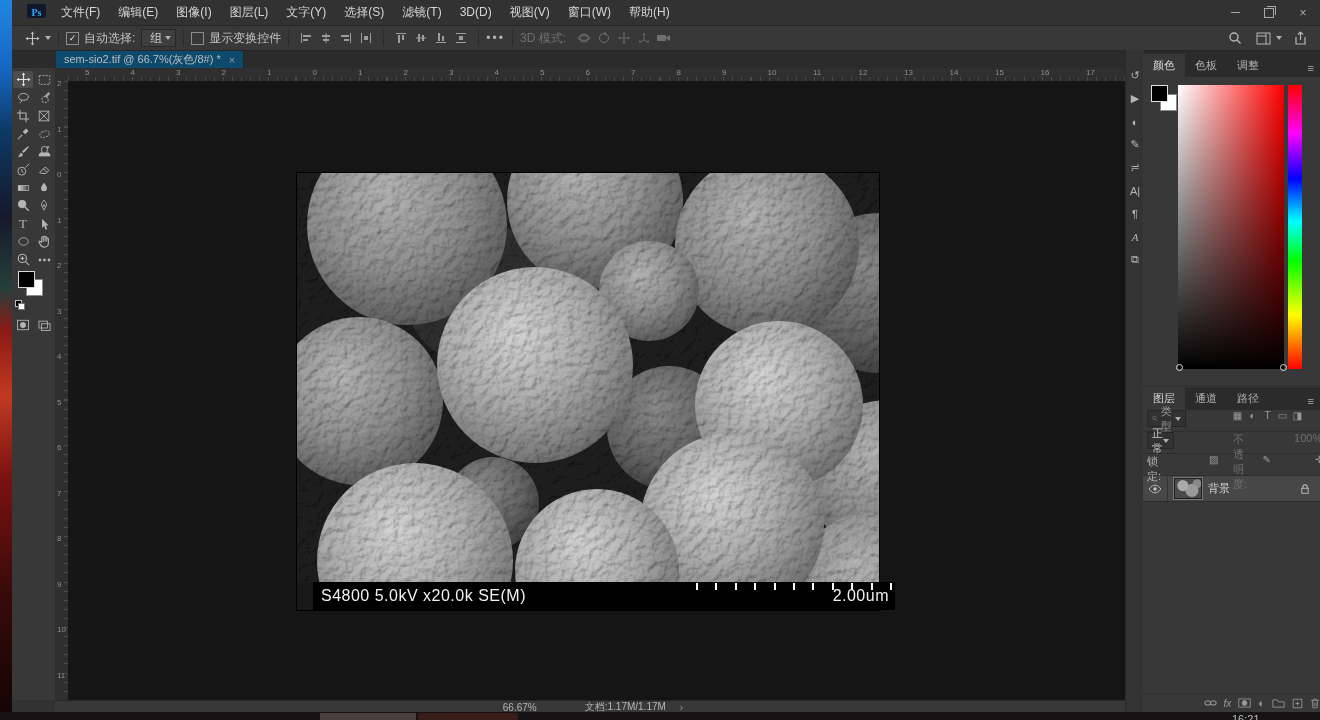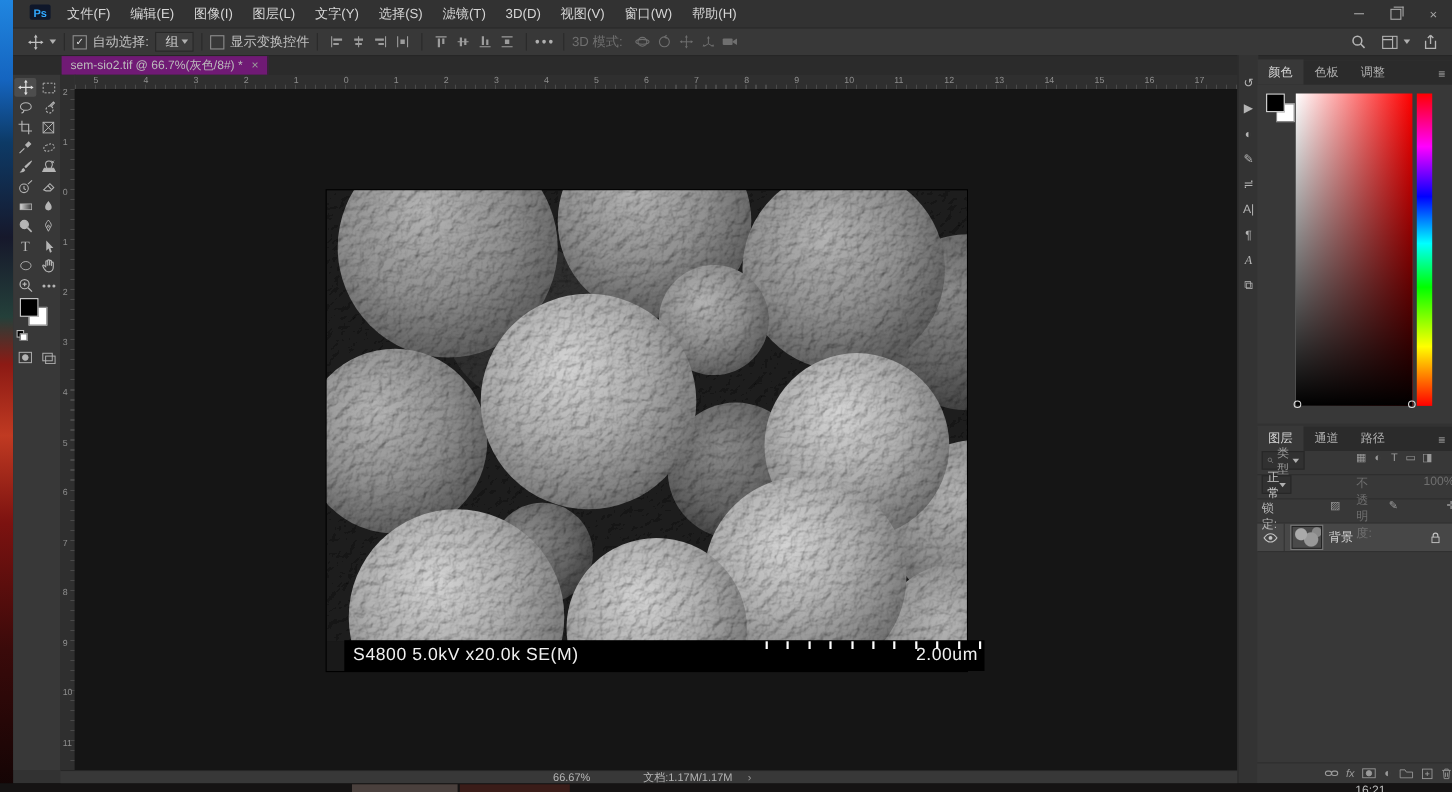--- a/index.html
+++ b/index.html
@@ -10,21 +10,21 @@
   .wallpaper{left:0;top:0;width:12px;height:720px;
     background:linear-gradient(180deg,#2086e0 0%,#1565c0 10%,#0d3a66 18%,#16182b 30%,#24403a 40%,#8c1a14 46%,#c03a22 55%,#7c1210 66%,#3a0a0a 82%,#120404 100%);}
   .taskbar{left:0;top:712px;width:1320px;height:8px;background:#151313;overflow:hidden;}
   .task-seg1{left:320px;top:1px;width:96px;height:7px;background:#4a403d;}
   .task-seg2{left:418px;top:1px;width:100px;height:7px;background:#3a1c18;}
   .task-clock{left:1232px;top:0px;height:8px;overflow:hidden;color:#bdbdbd;font-size:11px;line-height:14px;}
   
   .ps-window{left:12px;top:0;width:1308px;height:712px;background:#323232;}
   .menubar{left:12px;top:0;width:1308px;height:25px;background:#323232;border-bottom:1px solid #262626;}
   .ps-logo{left:15px;top:4px;width:19px;height:14px;background:#0f172a;color:#31a8ff;font-size:10px;font-weight:bold;
-           text-align:center;line-height:17px;border-radius:2px;}
+           text-align:center;line-height:17px;border-radius:2px;font-family:Liberation Serif, serif;}
   #menu-items{left:40px;top:0;height:25px;display:flex;align-items:flex-end;}
   .menu-item{padding:0 9px;font-size:12px;color:#d6d6d6;line-height:25px;cursor:default;}
   .win-controls{right:0;left:auto;top:0;height:25px;display:flex;}
   .win-btn{width:34px;height:25px;display:flex;align-items:center;justify-content:center;color:#a8a8a8;font-size:12px;}
   .win-min-glyph{width:9px;height:1px;background:#a8a8a8;}
   .win-rest-glyph{width:8px;height:8px;border:1px solid #a8a8a8;position:relative;}
   .win-rest-glyph:before{content:"";position:absolute;left:2px;top:-3px;width:8px;height:8px;border-top:1px solid #a8a8a8;border-right:1px solid #a8a8a8;}
   
   .optionsbar{left:12px;top:26px;width:1308px;height:24px;background:#383838;border-bottom:1px solid #262626;
               display:flex;align-items:center;font-size:12px;color:#c2c2c2;}
@@ -33,21 +33,21 @@
   .ob-icon svg{display:block;}
   .caret{width:0;height:0;border-left:3.5px solid transparent;border-right:3.5px solid transparent;border-top:4px solid #b0b0b0;margin-left:3px;}
   .checkbox{width:11px;height:11px;border:1px solid #8d8d8d;background:#383838;display:inline-flex;align-items:center;justify-content:center;
             font-size:9px;color:#e4e4e4;margin-right:5px;}
   .dropdown{height:16px;background:#3e3e3e;border:1px solid #272727;display:inline-flex;align-items:center;
             padding:0 4px 0 8px;margin-left:6px;color:#cfcfcf;}
   .dim{color:#6f6f6f;}
   .ob-right{margin-left:auto;display:flex;align-items:center;margin-right:10px;}
   
   .tabstrip{left:12px;top:51px;width:1308px;height:17px;background:#2b2b2b;}
-  .doc-tab{left:56px;top:51px;height:17px;background:#701a75;display:flex;align-items:center;padding:0 8px;
+  .doc-tab{left:56px;top:51px;height:17px;background:#0c4a6e;display:flex;align-items:center;padding:0 8px;
            font-size:11px;color:#bcbcbc;border-right:1px solid #242424;}
   .doc-tab .close{margin-left:8px;color:#9a9a9a;font-size:11px;}
   
   .toolbar{left:12px;top:68px;width:43px;height:632px;background:#383838;border-right:1px solid #2a2a2a;}
   .tool{position:absolute;width:20px;height:17px;display:flex;align-items:center;justify-content:center;}
   .tool.sel{background:#4d4d4d;border-radius:2px;}
   .tool svg{display:block;}
   .swatch-fg{position:absolute;left:6px;top:203px;width:15px;height:15px;background:#000;border:1px solid #d9d9d9;z-index:2;}
   .swatch-bg{position:absolute;left:14px;top:211px;width:15px;height:15px;background:#fff;border:1px solid #8a8a8a;z-index:1;}
   .swatch-mini{position:absolute;left:3px;top:232px;width:9px;height:9px;}

